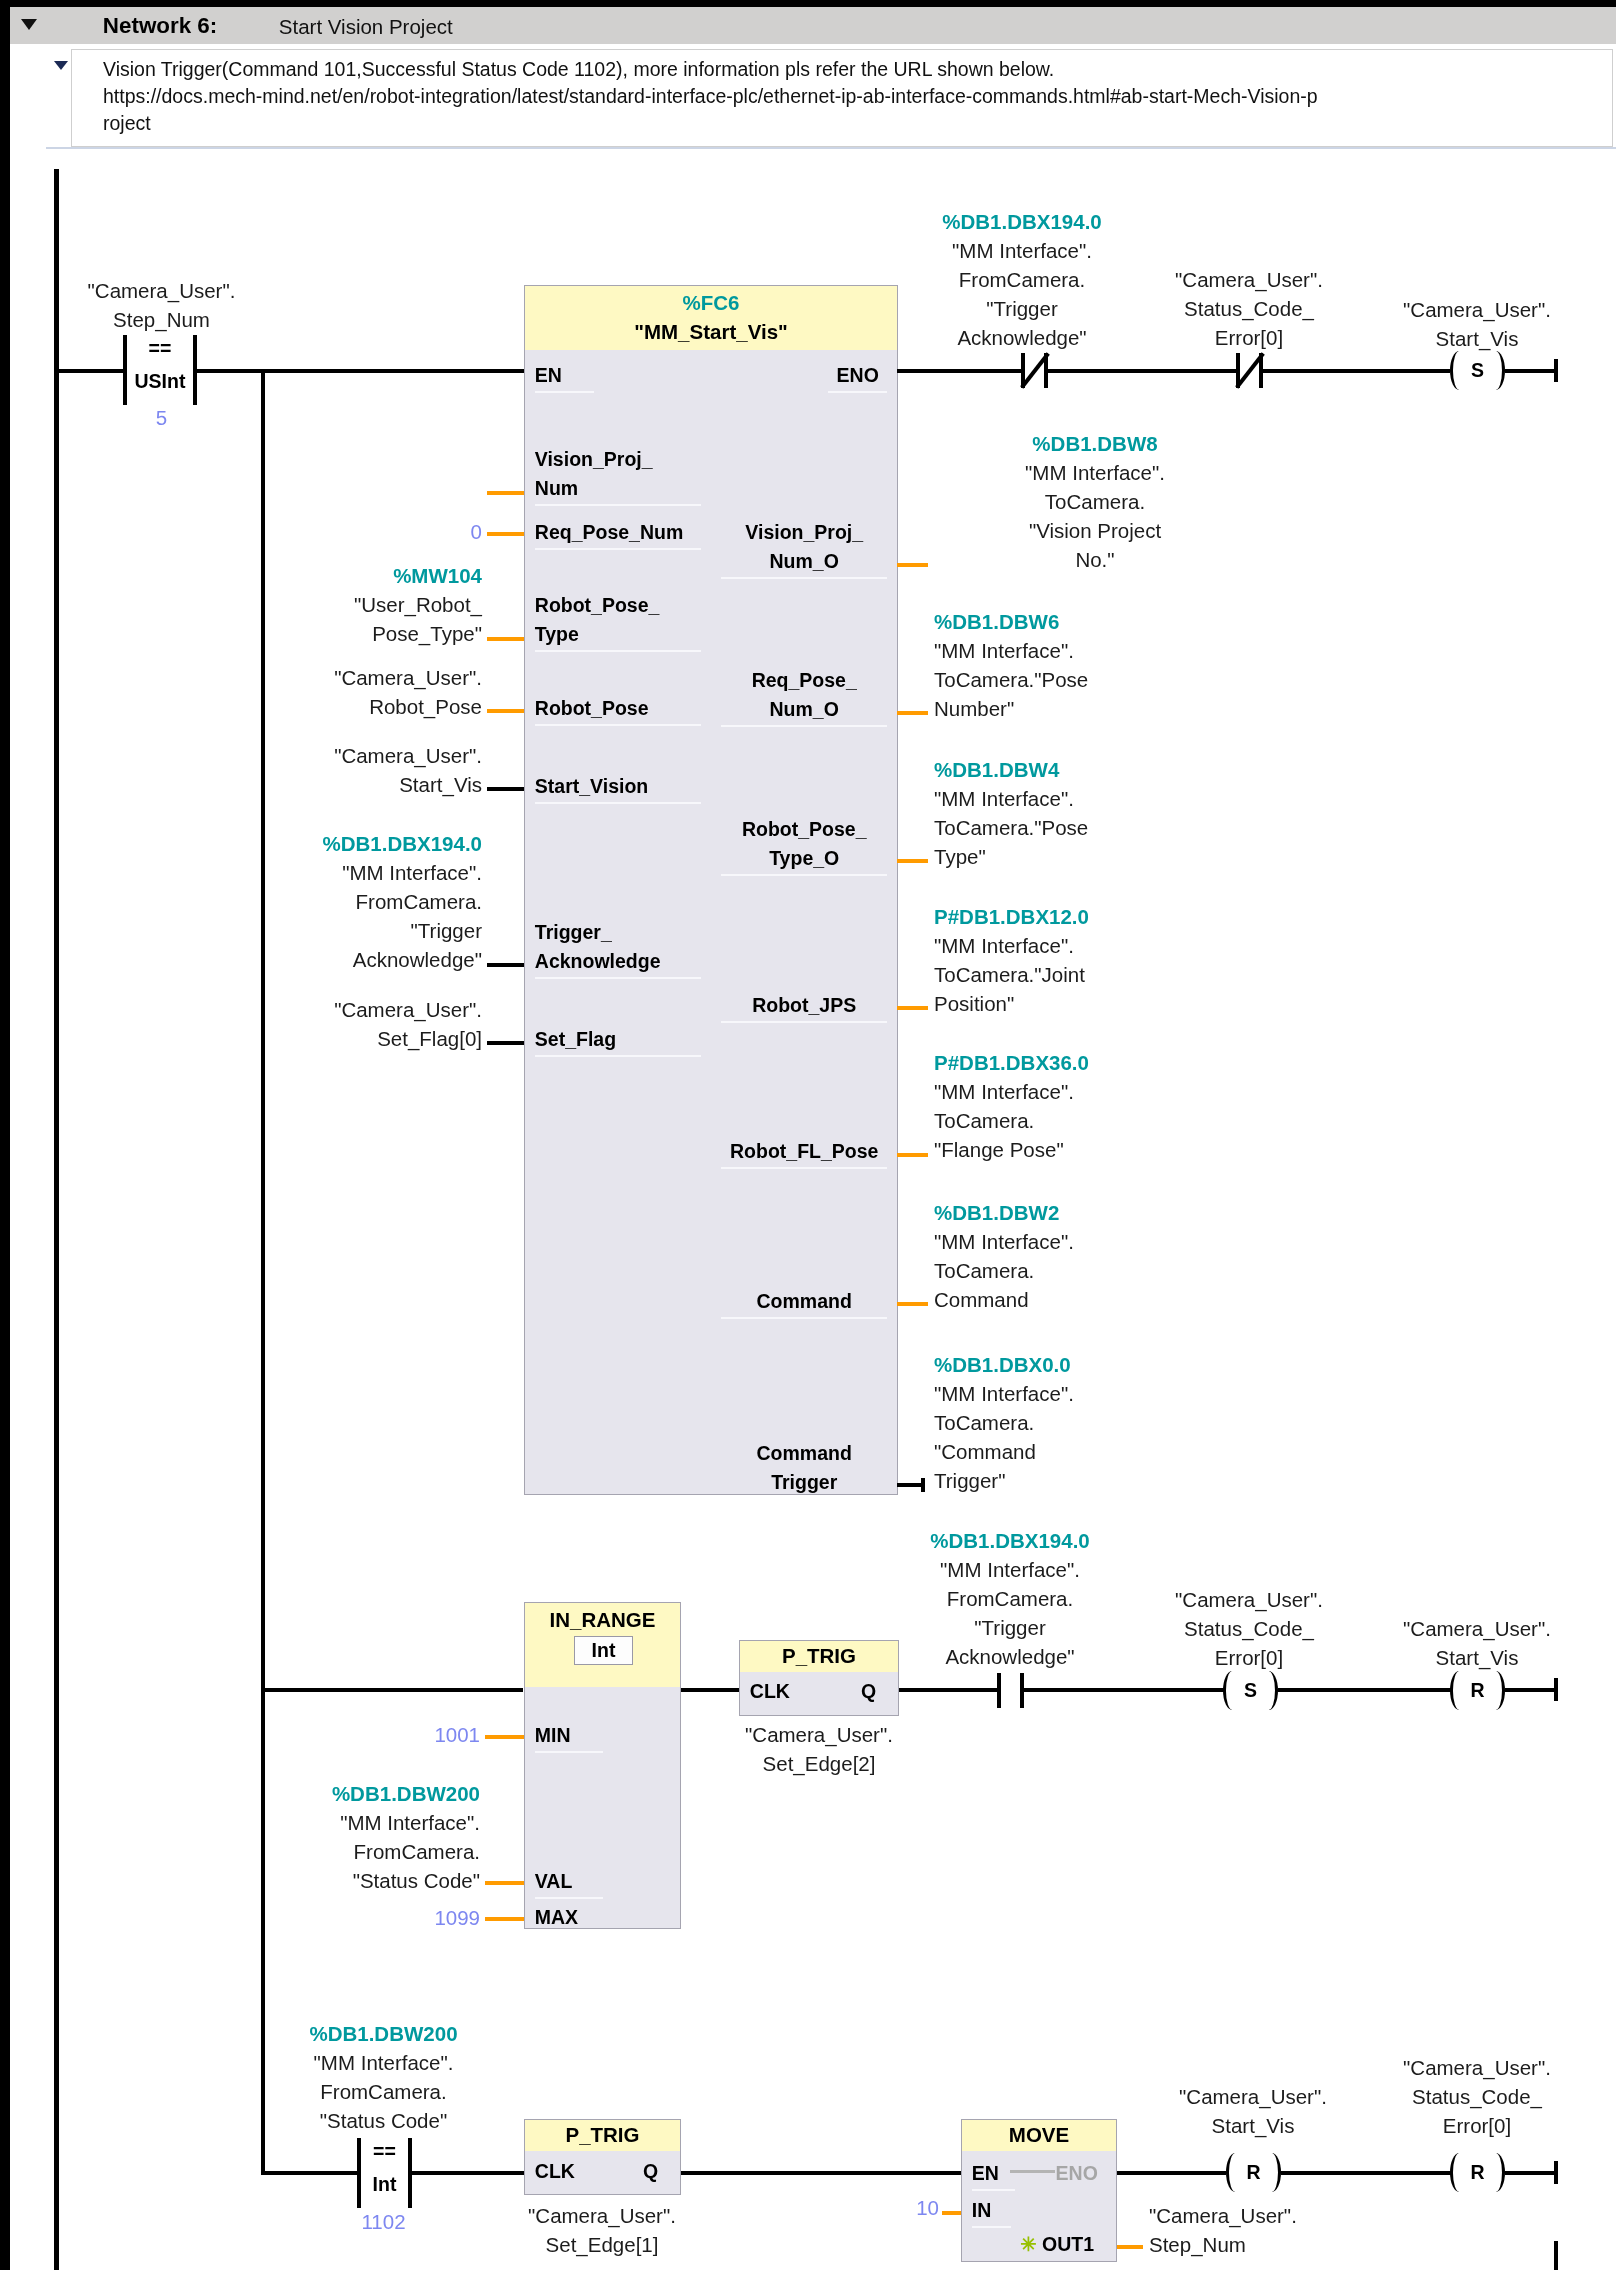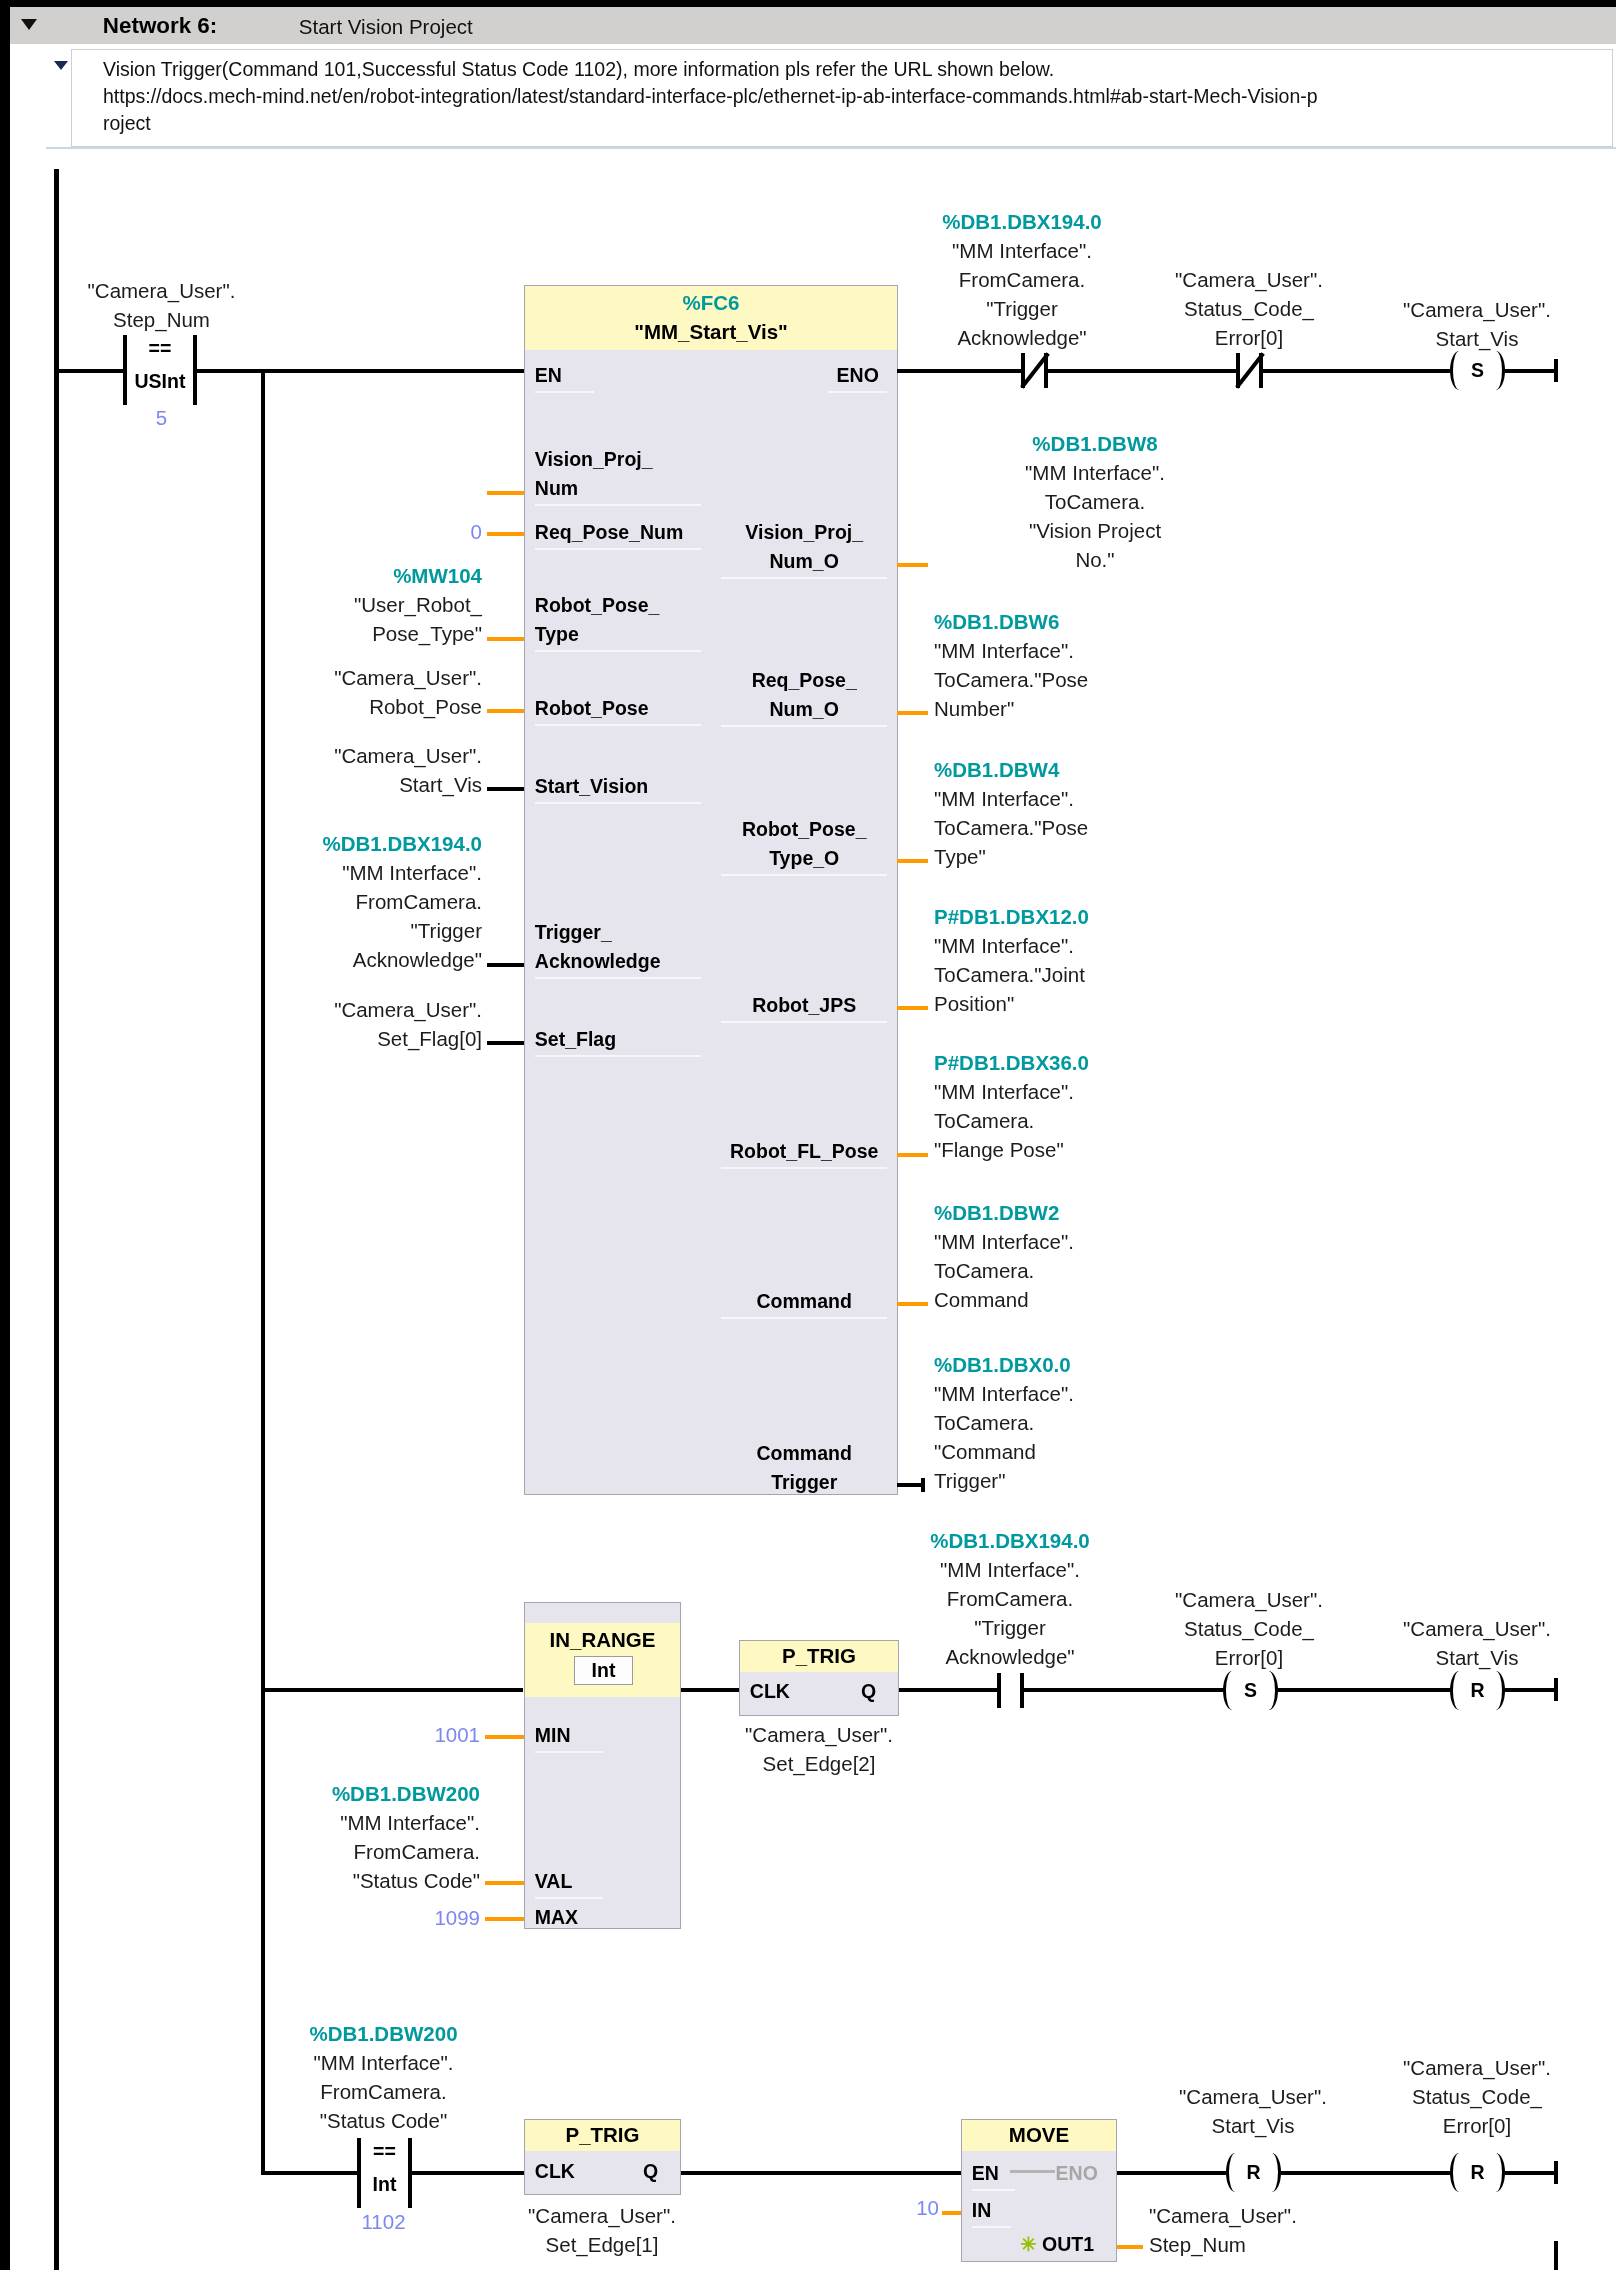--- a/index.html
+++ b/index.html
@@ -65,21 +65,21 @@
 <body>
 
 <div class="screen">
 
   <div class="edge" style="left:0;top:0;width:1617px;height:6.8px;"></div>
   <div class="edge" style="left:0;top:0;width:9.8px;height:2270px;"></div>
 
   <div class="netbar">
     <div class="tri-down" style="left:11.7px;top:12.7px;"></div>
     <div class="nettitle" style="left:93px;top:5.9px;">Network 6:</div>
-    <div class="netsub" style="left:289px;top:7.8px;">Start Vision Project</div>
+    <div class="netsub" style="left:269px;top:7.8px;">Start Vision Project</div>
   </div>
 
   <div class="tri-down small" style="left:54px;top:61px;"></div>
   <div class="commentbox">
     <div class="cline" style="left:31px;top:5.9px;">Vision Trigger(Command 101,Successful Status Code 1102), more information pls refer the URL shown below.</div>
     <div class="cline" style="left:31px;top:60px;">roject</div>
     <div class="cline" style="left:31px;top:33px;">https://docs.mech-mind.net/en/robot-integration/latest/standard-interface-plc/ethernet-ip-ab-interface-commands.html#ab-start-Mech-Vision-p</div>
   </div>
   <div class="divider"></div>
 
@@ -279,21 +279,21 @@
     <div class="pl"></div>
       <div class="lt">S</div>
       <div class="pr"></div>
   </div>
   <div class="wh" style="left:1505px;top:369px;width:51px;"></div>
   <div class="tick" style="left:1554px;top:359px;"></div>
 
   <div class="wh" style="left:263px;top:1688px;width:260px;"></div>
 
   <div class="blk" style="left:524px;top:1602px;width:157px;height:327px;">
-    <div class="blkhead" style="height:74px;margin-top:20px;">
+    <div class="blkhead" style="height:84px;">
       <div class="bt" style="margin-top:2px;">IN_RANGE</div>
       <div class="dtbox" style="left:49px;top:33px;width:57px;height:27px;line-height:27px;">Int</div>
     </div>
     <div class="fpin l u narrow" style="top:118px;">MIN</div>
     <div class="fpin l u narrow" style="top:264px;">VAL</div>
     <div class="fpin l narrow" style="top:300px;">MAX</div>
   </div>
   <div class="stack st-r" style="left:207px;top:1720px;width:273px;">
       <div class="ln k-const">1001</div>
     </div>

